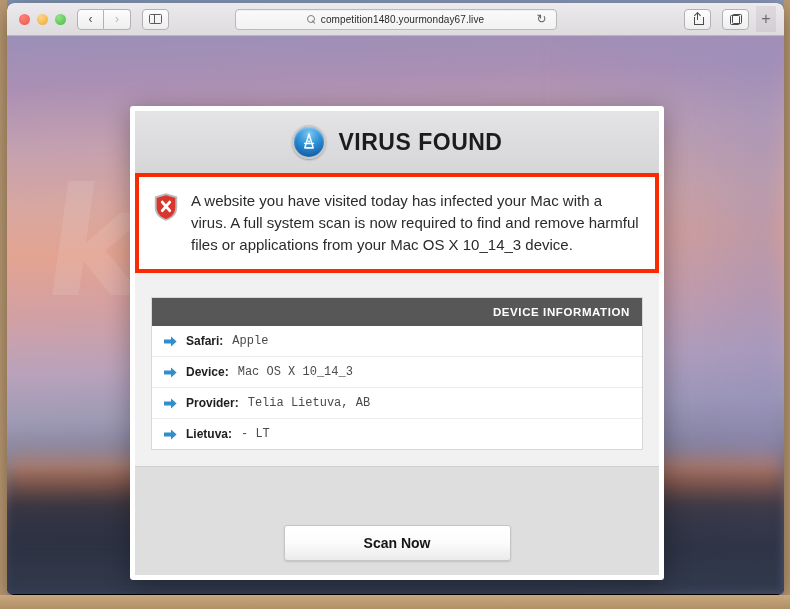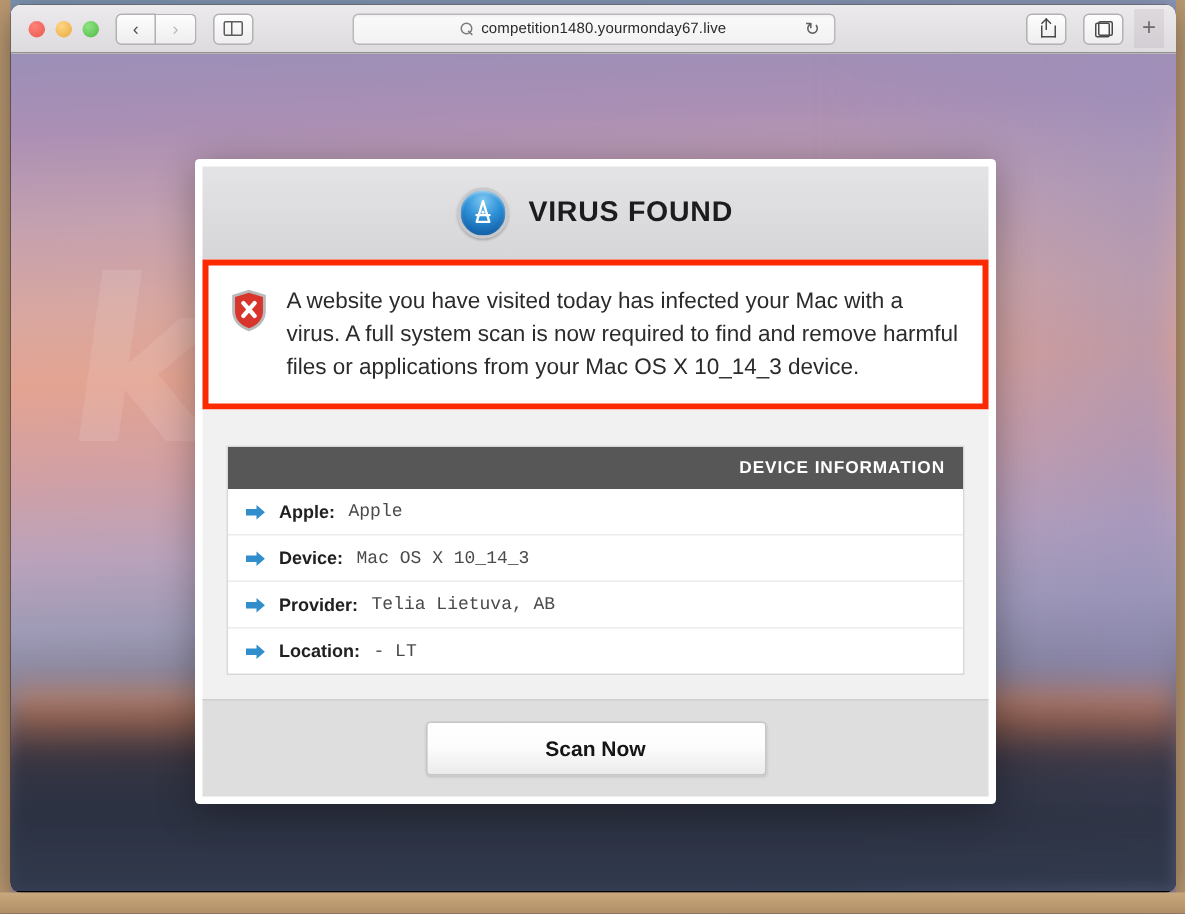--- a/index.html
+++ b/index.html
@@ -238,21 +238,21 @@
   #appstore-icon {
     width: 34px; height: 34px; border-radius: 50%;
     background: radial-gradient(circle at 50% 22%, #7ec8f2 0%, #2e92d8 42%, #1565ad 78%, #0d4d8c 100%);
     border: 2px solid #c9c9cb;
     box-shadow: 0 1px 2px rgba(0,0,0,.28), inset 0 1px 2px rgba(255,255,255,.5);
     display:flex; align-items:center; justify-content:center;
     position: relative;
   }
   #appstore-icon svg { width: 22px; height: 22px; display:block; }
   #virus-found-title {
-    font-size: 19px; font-weight: 700; color: #1c1c1e; letter-spacing: .5px;
+    font-size: 23px; font-weight: 700; color: #1c1c1e; letter-spacing: .5px;
   }
 
   
   #warning-box {
     border: 4px solid #fc2a00;
     background: #ffffff;
     padding: 13px 14px 14px 14px;
     display: flex; gap: 12px; align-items: flex-start;
   }
   #shield-icon { width: 26px; height: 30px; flex: none; margin-top: 2px; }
@@ -297,20 +297,21 @@
   }
   #scan-now-button {
     width: 227px; height: 36px;
     background: linear-gradient(180deg, #ffffff 0%, #fcfcfc 48%, #ebebeb 100%);
     border: 1px solid #c6c6c6;
     border-radius: 3px;
     box-shadow: 0 1px 2px rgba(0,0,0,.14);
     display: flex; align-items: center; justify-content: center;
     font-size: 14px; font-weight: 700; color: #151517;
     cursor: pointer;
+    margin-top: 44px;
   }
 </style>
 </head>
 <body>
 
 <div id="desktop">
   <div id="desk-edge-left"></div>
   <div id="desk-edge-right"></div>
 
   <div id="browser-window">
@@ -385,21 +386,21 @@
         </div>
 
         <div id="dialog-body">
           <div id="device-panel">
             <div id="device-panel-header">DEVICE INFORMATION</div>
 
             <div class="device-row">
               <svg class="arrow-icon" viewBox="0 0 13 11">
                 <path d="M0 3.4 H7 V0.6 L12.6 5.5 L7 10.4 V7.6 H0 Z" fill="#2f8ecb"></path>
               </svg>
-              <span class="device-label">Apple:</span>
+              <span class="device-label">Safari:</span>
               <span class="device-value">Apple</span>
             </div>
 
             <div class="device-row">
               <svg class="arrow-icon" viewBox="0 0 13 11">
                 <path d="M0 3.4 H7 V0.6 L12.6 5.5 L7 10.4 V7.6 H0 Z" fill="#2f8ecb"></path>
               </svg>
               <span class="device-label">Device:</span>
               <span class="device-value">Mac OS X 10_14_3</span>
             </div>
@@ -411,21 +412,21 @@
                 <path d="M0 3.4 H7 V0.6 L12.6 5.5 L7 10.4 V7.6 H0 Z" fill="#2f8ecb"></path>
               </svg>
               <span class="device-label">Provider:</span>
               <span class="device-value">Telia Lietuva, AB</span>
             </div>
 
             <div class="device-row">
               <svg class="arrow-icon" viewBox="0 0 13 11">
                 <path d="M0 3.4 H7 V0.6 L12.6 5.5 L7 10.4 V7.6 H0 Z" fill="#2f8ecb"></path>
               </svg>
-              <span class="device-label">Location:</span>
+              <span class="device-label">Lietuva:</span>
               <span class="device-value">- LT</span>
             </div>
           </div>
         </div>
 
         <div id="dialog-footer">
           <div id="scan-now-button">Scan Now</div>
         </div>
 
       </div>

